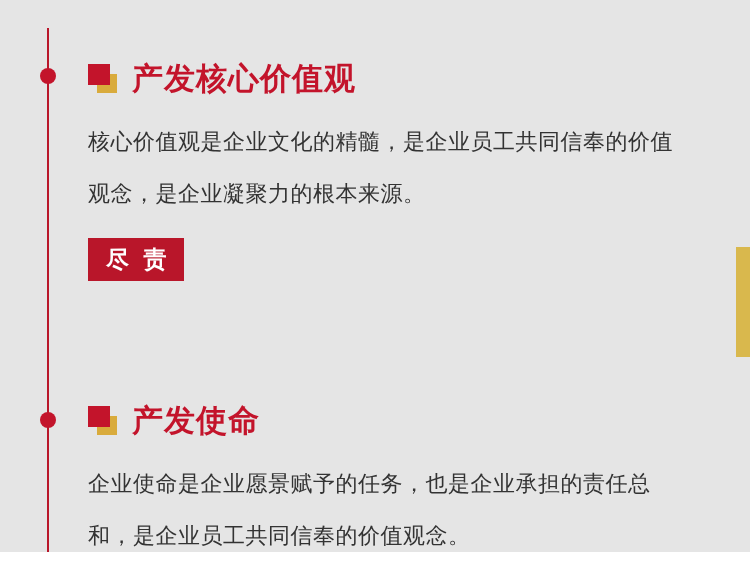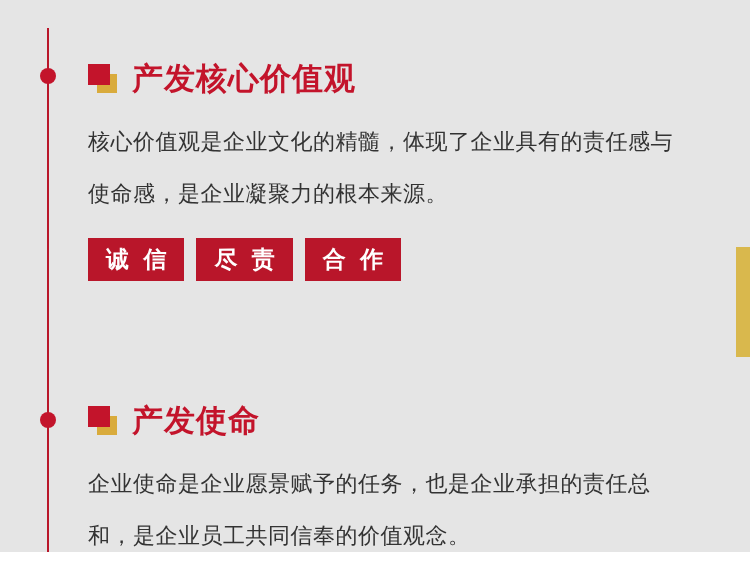--- a/index.html
+++ b/index.html
@@ -138,25 +138,23 @@
   <div class="gold-bar"></div>
 
   <div class="section section-1">
     <div class="heading-row">
       <span class="heading-marker">
         <span class="sq-gold"></span>
         <span class="sq-red"></span>
       </span>
       <span class="heading-text">产发核心价值观</span>
     </div>
-    <div class="body-text">核心价值观是企业文化的精髓，体现了企业具有的责任感与使命感，是企业凝聚力的根本来源。</div>
+    <div class="body-text">核心价值观是企业文化的精髓，是企业员工共同信奉的价值观念，是企业凝聚力的根本来源。</div>
     <div class="tags-row">
-      <span class="tag">诚 信</span>
       <span class="tag">尽 责</span>
-      <span class="tag">合 作</span>
     </div>
   </div>
 
   <div class="section section-2">
     <div class="heading-row">
       <span class="heading-marker">
         <span class="sq-gold"></span>
         <span class="sq-red"></span>
       </span>
       <span class="heading-text">产发使命</span>

